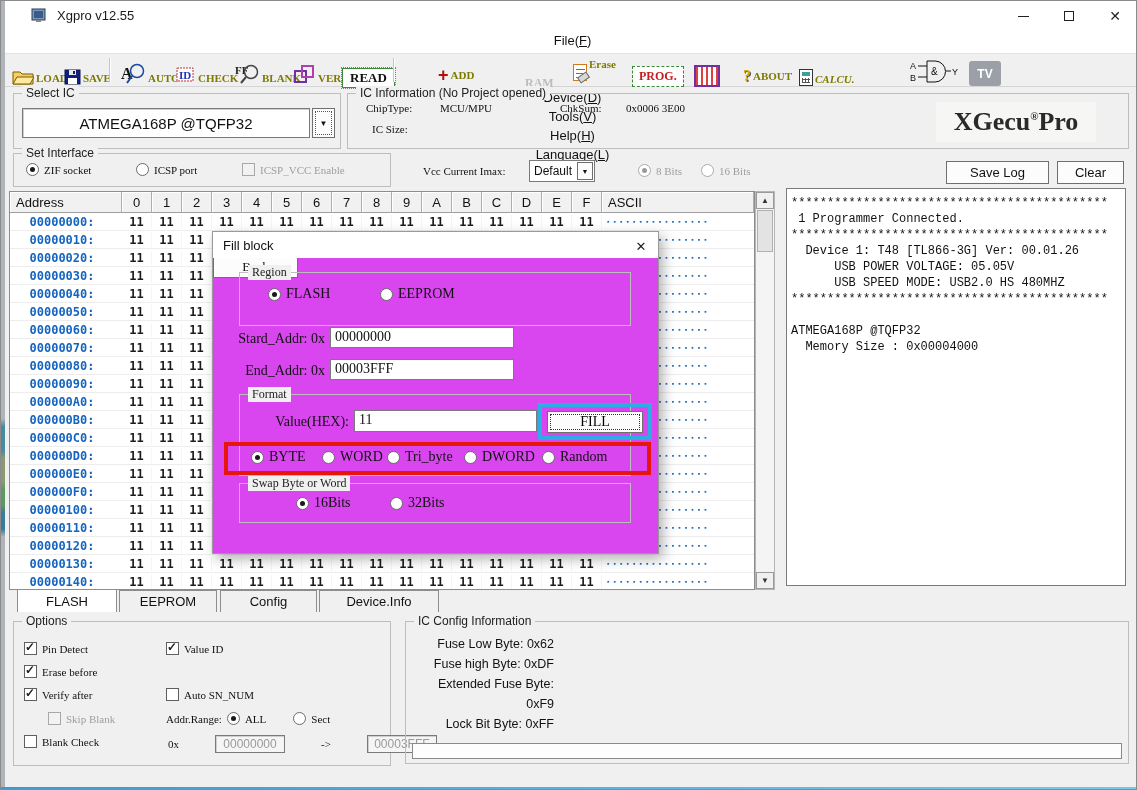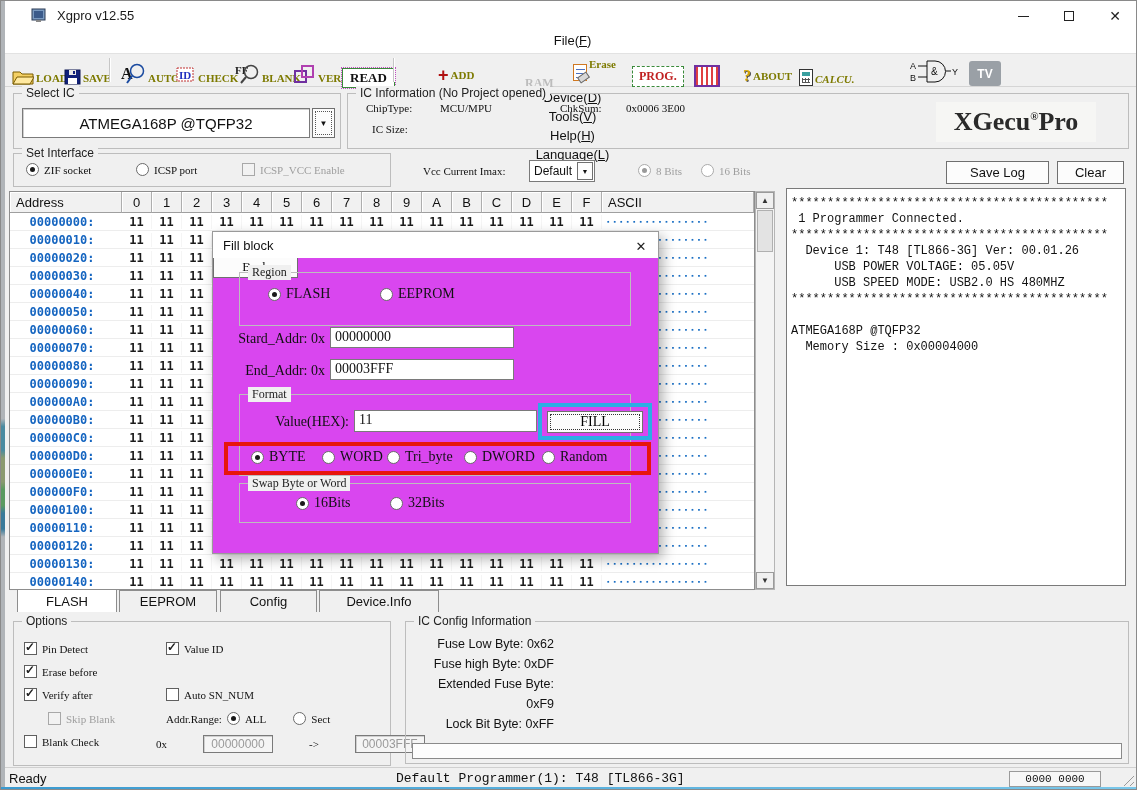--- a/index.html
+++ b/index.html
@@ -960,21 +960,21 @@
       <span class="lbl">Addr.Range:</span>
       <span class="radio checked"></span>
       <span class="lbl">ALL</span>
       <span class="radio" style="margin-left:22px;"></span>
       <span class="lbl">Sect</span>
     </div>
     <div class="ctl-row" style="left:10px;top:113px;">
       <span class="cbx"></span>
       <span class="lbl">Blank Check</span>
     </div>
-    <div class="ctl-row" style="left:142px;top:113px;gap:36px;">
+    <div class="ctl-row" style="left:154px;top:113px;gap:36px;">
       <span class="lbl">0x</span>
       <span class="sunken" style="width:70px;height:18px;display:inline-flex;align-items:center;justify-content:center;font-size:12px;color:#9a9a9a;background:#f5f5f5;">00000000</span>
       <span class="lbl">-&gt;</span>
       <span class="sunken" style="width:70px;height:18px;display:inline-flex;align-items:center;justify-content:center;font-size:12px;color:#9a9a9a;background:#f5f5f5;">00003FFF</span>
     </div>
   </div>
 
   <div class="groupbox" style="left:404px;top:620px;width:724px;height:143px;">
     <span class="legend">IC Config Information</span>
     <div class="abs" style="left:8px;top:12px;width:140px;text-align:right;font-size:12.5px;color:#111;line-height:20px;">
@@ -984,22 +984,16 @@
         <div>Fuse high Byte: 0xDF</div>
 
         <div>Extended Fuse Byte: 0xF9</div>
 
         <div>Lock Bit Byte: 0xFF</div>
 
     </div>
     <div class="abs" style="left:6px;right:6px;bottom:4px;height:16px;background:#fdfdfd;border:1px solid #8a8a8a;"></div>
   </div>
 
-  <div class="statusbar">
-    <span class="abs" style="left:8px;top:3px;font-size:13px;color:#111;">Ready</span>
-    <span class="abs mono13" style="left:395px;top:3px;">Default Programmer(1): T48 [TL866-3G]</span>
-    <span class="abs" style="left:1008px;top:3px;width:92px;height:16px;border:1px solid #9a9a9a;background:#f7f7f7;display:flex;align-items:center;justify-content:center;font-family:'Liberation Mono','DejaVu Sans Mono',monospace;font-size:11px;color:#111;">0000 0000</span>
-    <span class="grip"></span>
-  </div>
 
   <div class="desktop-sliver"></div>
   <div class="edge-bottom"></div>
 </div>
 
 </body></html>

